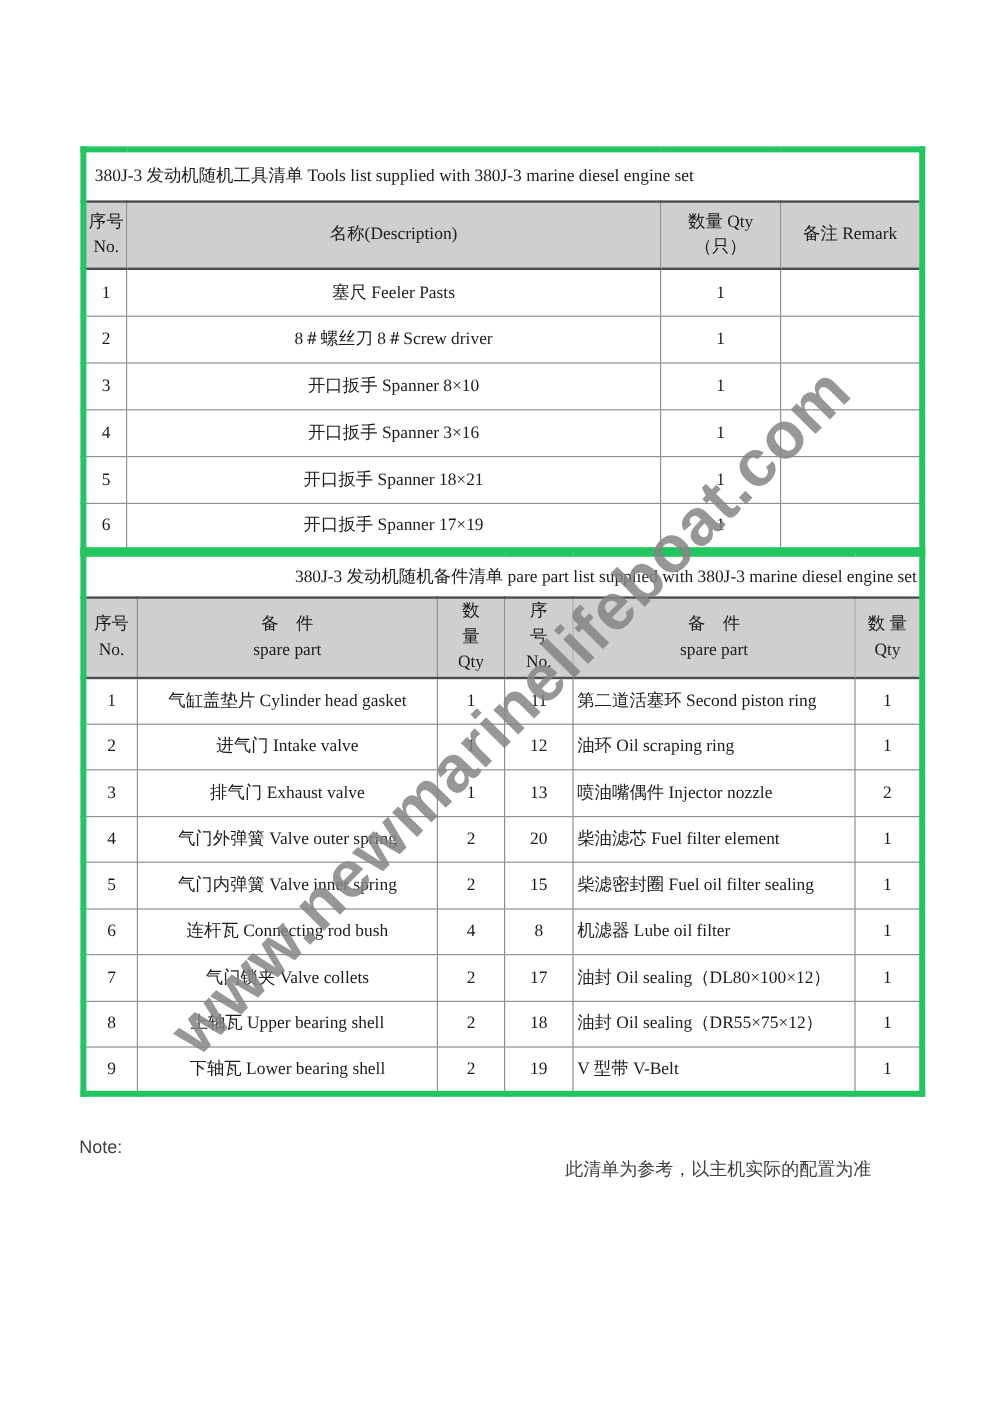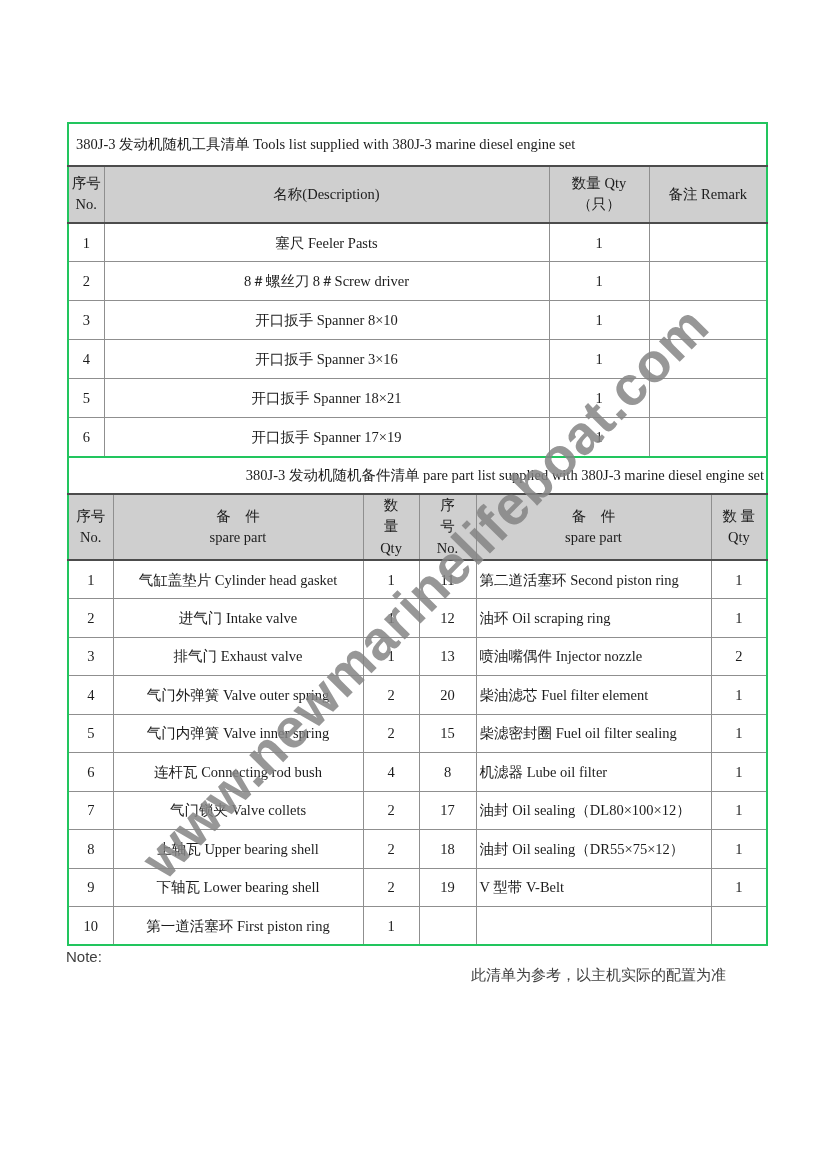--- a/index.html
+++ b/index.html
@@ -4,21 +4,21 @@
 <style>
   html,body{margin:0;padding:0;}
   body{
     width:827px;height:1170px;background:#ffffff;position:relative;
     font-family:"Liberation Serif","DejaVu Serif",serif;color:#1a1a1a;
     overflow:hidden;
   }
   .doc{position:absolute;left:67px;top:122px;width:699px;}
   table{
     border-collapse:collapse;table-layout:fixed;width:699px;
-    border:2px solid #22c55e;
+    border:5px solid #22c55e;
   }
   td{
     border:1.5px solid #8f8f8f;
     font-size:14.5px;line-height:1.25;
     text-align:center;vertical-align:middle;
     overflow:hidden;padding:0 2px;box-sizing:border-box;
     color:#1c1c1c;
   }
   tr.title-row td{
     border-bottom:2px solid #4c4c4c;
@@ -211,28 +211,20 @@
       <td>1</td>
     </tr>
     <tr class="data-row">
       <td>9</td>
       <td class="c-name">下轴瓦 Lower bearing shell</td>
       <td>2</td>
       <td>19</td>
       <td class="c-name2">V 型带  V-Belt</td>
       <td>1</td>
     </tr>
-    <tr class="data-row">
-      <td>10</td>
-      <td class="c-name">第一道活塞环 First piston ring</td>
-      <td>1</td>
-      <td></td>
-      <td class="c-name2"></td>
-      <td></td>
-    </tr>
   </tbody>
     </table>
 
 </div>
 
 <div class="note">
   <div>Note:</div>
   <div class="cn">此清单为参考，以主机实际的配置为准</div>
 </div>
 

